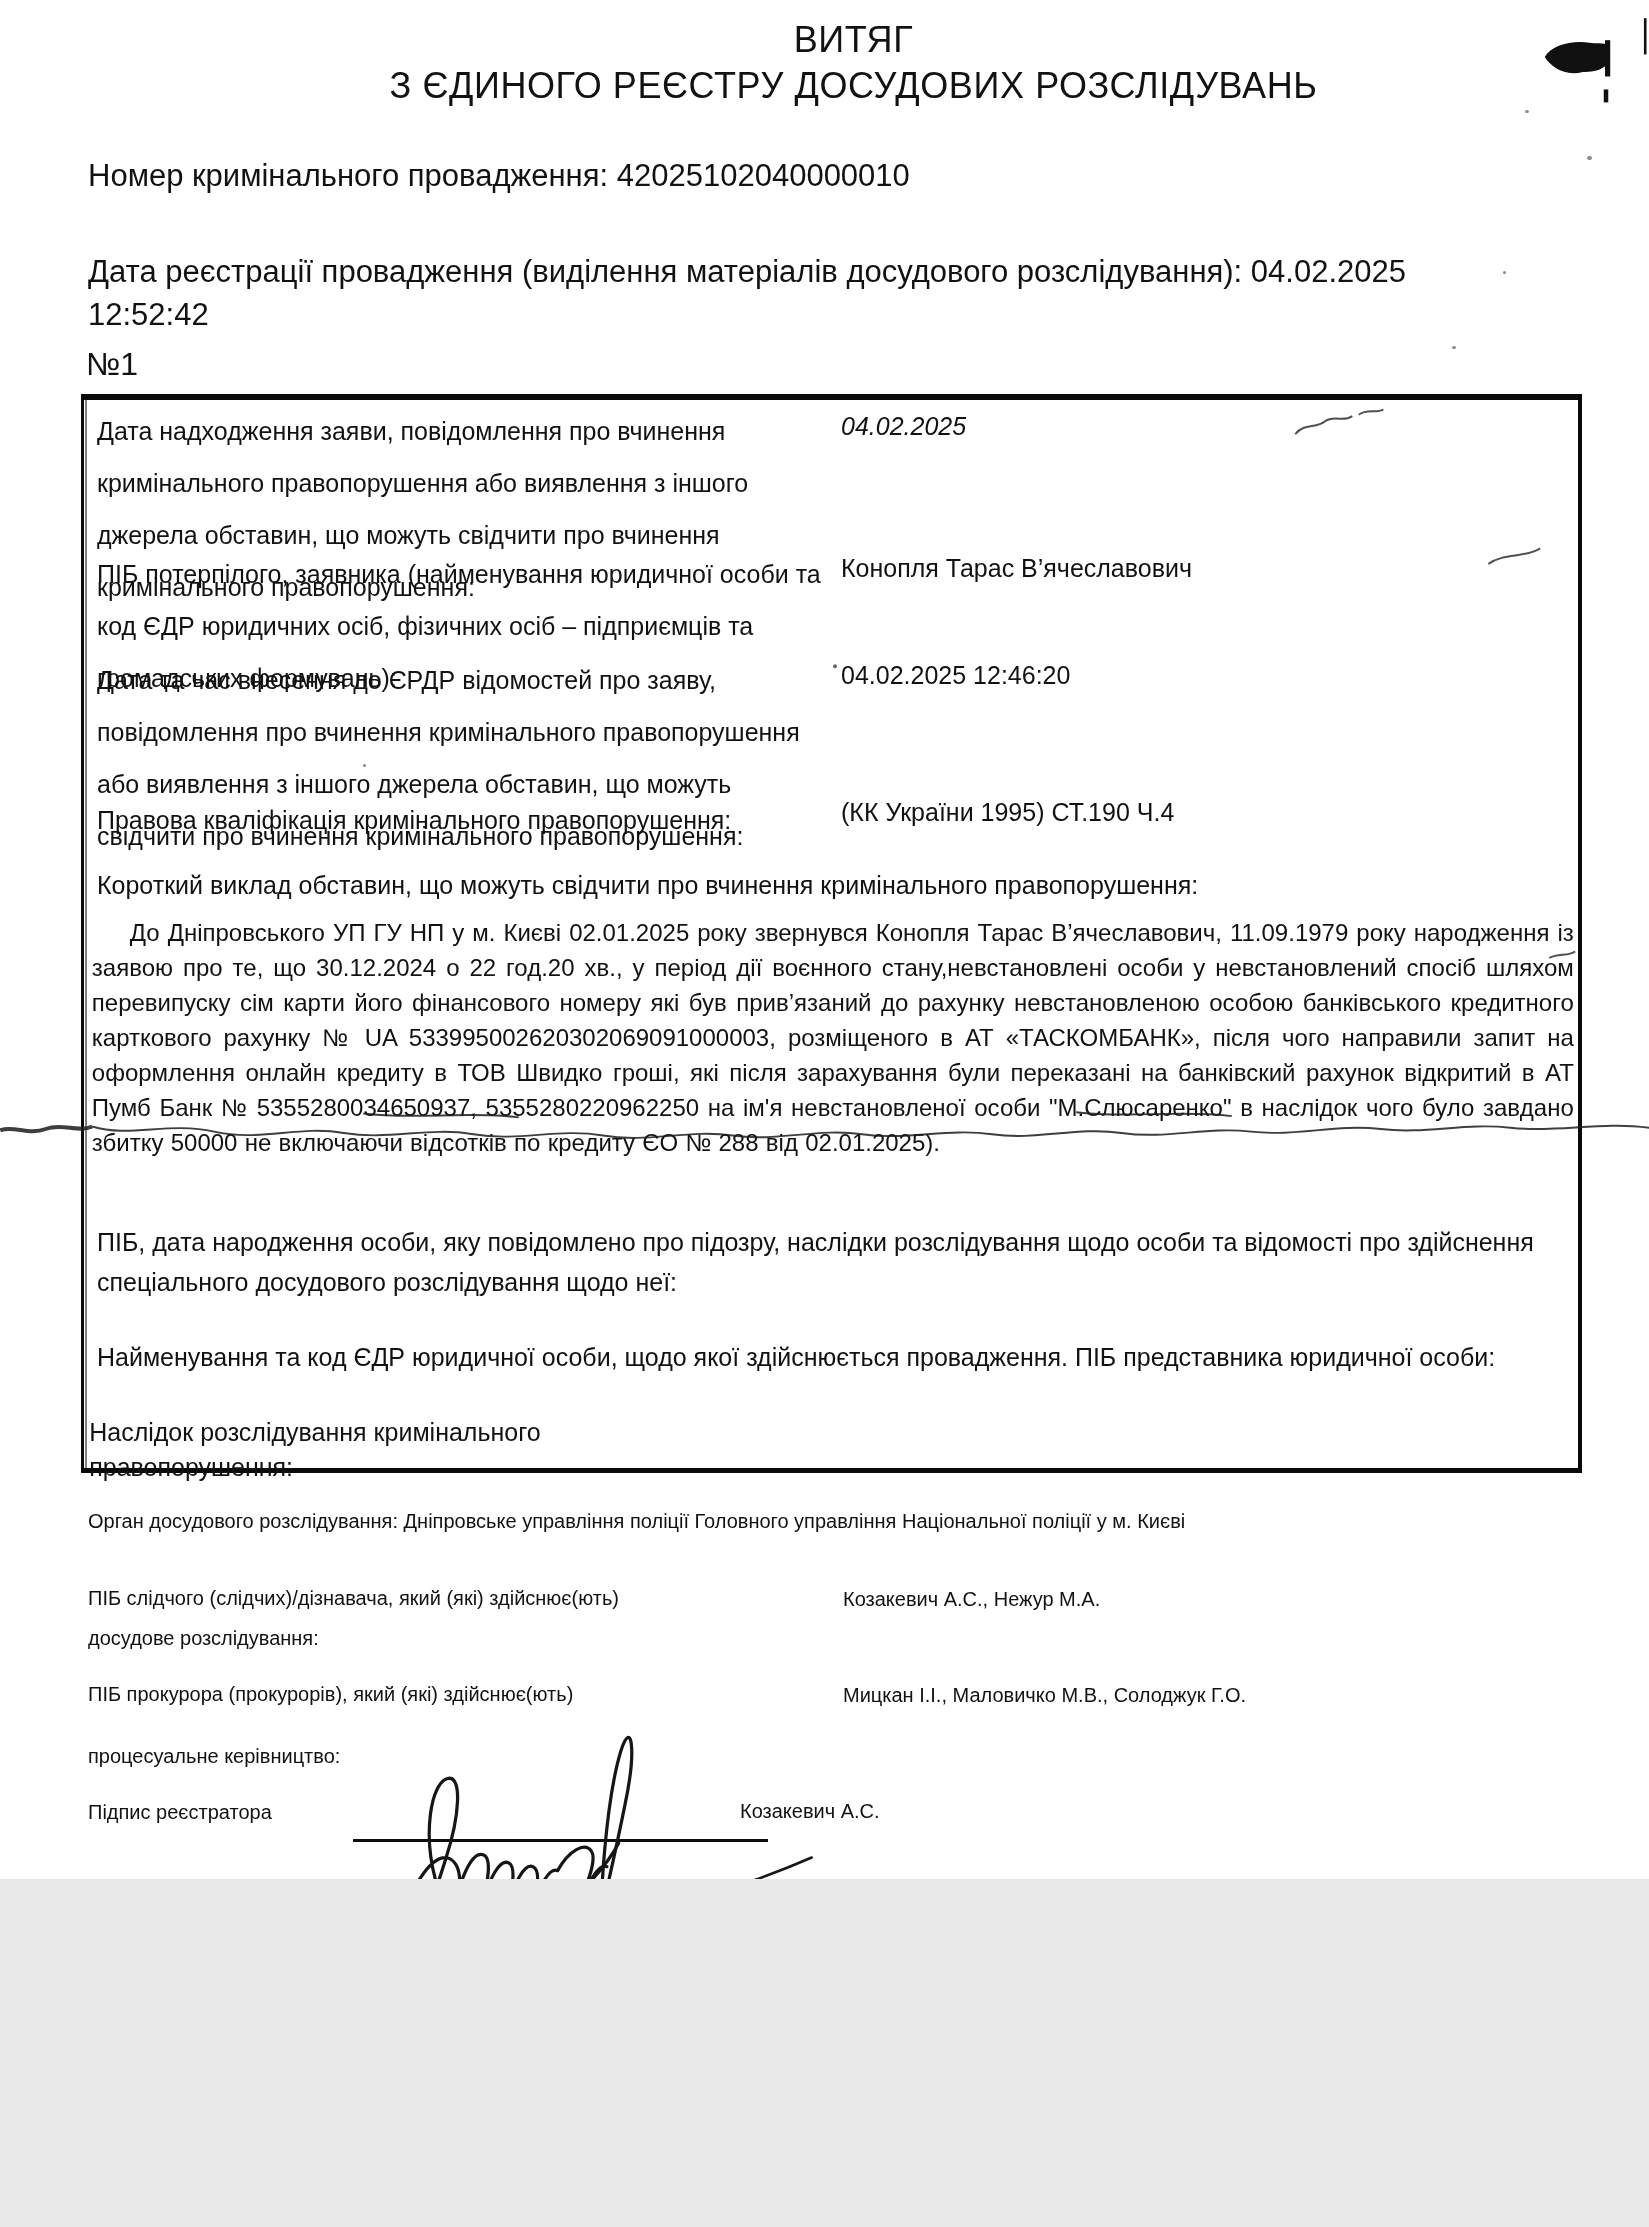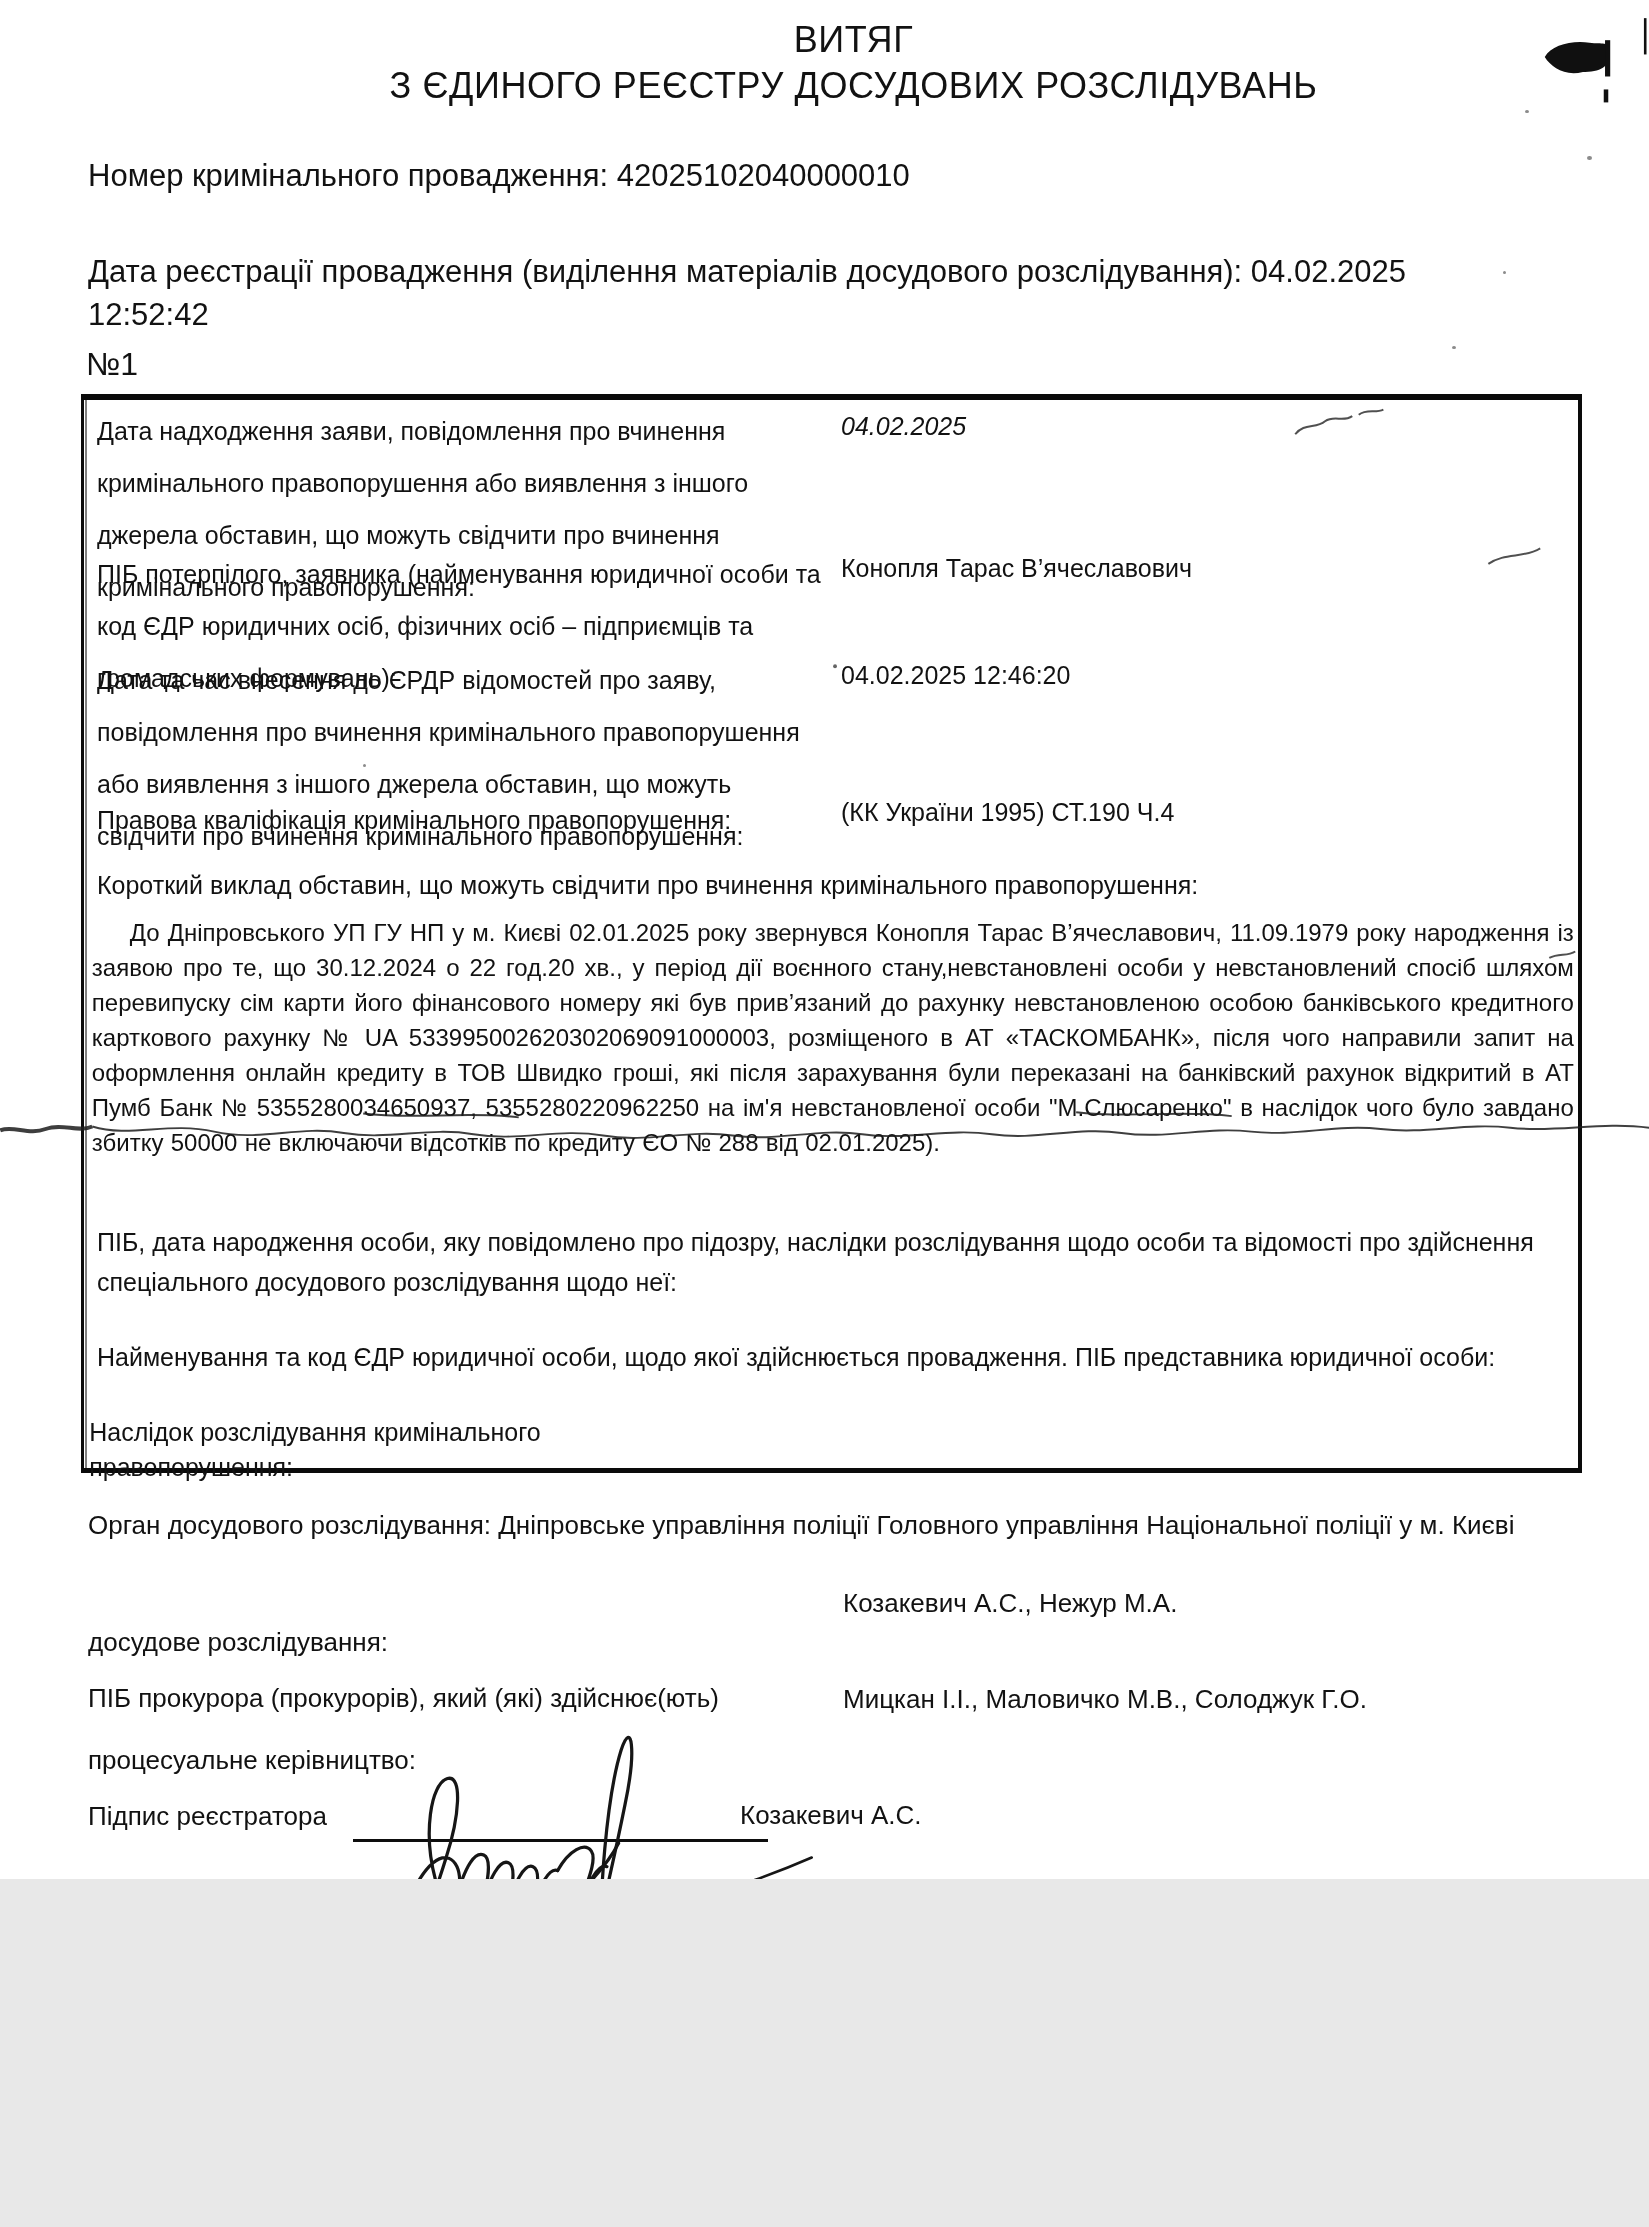--- a/index.html
+++ b/index.html
@@ -25,21 +25,21 @@
   }
   .box-inner-line{position:absolute;left:1.3px;top:0;bottom:0;width:1.3px;background:#2a2a2a;opacity:.6;}
   .lbl{font-size:25px;line-height:52px;width:726px;}
   .val{font-size:25px;line-height:36px;white-space:nowrap;}
   .oneline{font-size:25px;white-space:nowrap;}
   .para{
     font-size:24px;line-height:35px;width:1482px;
     text-align:justify;text-indent:38px;
     word-spacing:0.6px;
   }
-  .foot{font-size:26px;white-space:nowrap;}
+  .foot{font-size:20px;white-space:nowrap;}
   .sig-underline{left:353px;top:1839px;width:415px;height:3.2px;background:#0e0e0e;}
   .speck{position:absolute;background:#2b2b2b;border-radius:50%;opacity:.55;}
   svg.overlay{position:absolute;left:0;top:0;pointer-events:none;}
 </style>
 </head>
 <body>
 
 <div class="page">
 
   <div class="abs title" style="top:19.4px;left:28.5px;">ВИТЯГ</div>
@@ -73,20 +73,21 @@
     <div class="abs oneline" style="left:13px;top:868px;">спеціального досудового розслідування щодо неї:</div>
 
     <div class="abs oneline" style="left:13px;top:943px;">Найменування та код ЄДР юридичної особи, щодо якої здійснюється провадження. ПІБ представника юридичної особи:</div>
 
     <div class="abs oneline" style="left:5.2px;top:1018px;">Наслідок розслідування кримінального</div>
     <div class="abs oneline" style="left:5.2px;top:1053px;">правопорушення:</div>
   </div>
 
   <div class="abs foot" style="left:88px;top:1510px;">Орган досудового розслідування: Дніпровське управління поліції Головного управління Національної поліції у м. Києві</div>
 
+  <div class="abs foot" style="left:88px;top:1587px;">ПІБ слідчого (слідчих)/дізнавача, який (які) здійснює(ють)</div>
   <div class="abs foot" style="left:88px;top:1627px;">досудове розслідування:</div>
   <div class="abs foot" style="left:843px;top:1588px;">Козакевич А.С., Нежур М.А.</div>
 
   <div class="abs foot" style="left:88px;top:1683px;">ПІБ прокурора (прокурорів), який (які) здійснює(ють)</div>
   <div class="abs foot" style="left:88px;top:1723px;margin-top:22px;">процесуальне керівництво:</div>
   <div class="abs foot" style="left:843px;top:1684px;">Мицкан І.І., Маловичко М.В., Солоджук Г.О.</div>
 
   <div class="abs foot" style="left:88px;top:1801px;">Підпис реєстратора</div>
   <div class="abs sig-underline"></div>
   <div class="abs foot" style="left:740px;top:1800px;">Козакевич А.С.</div>

